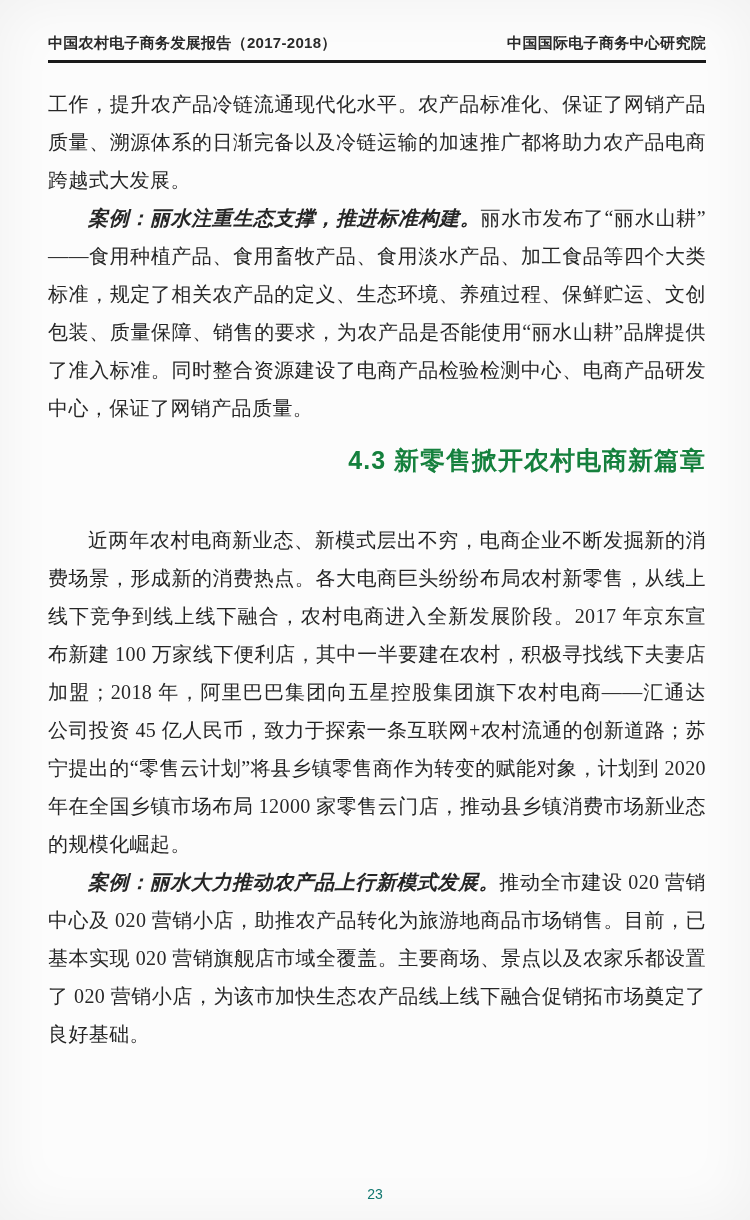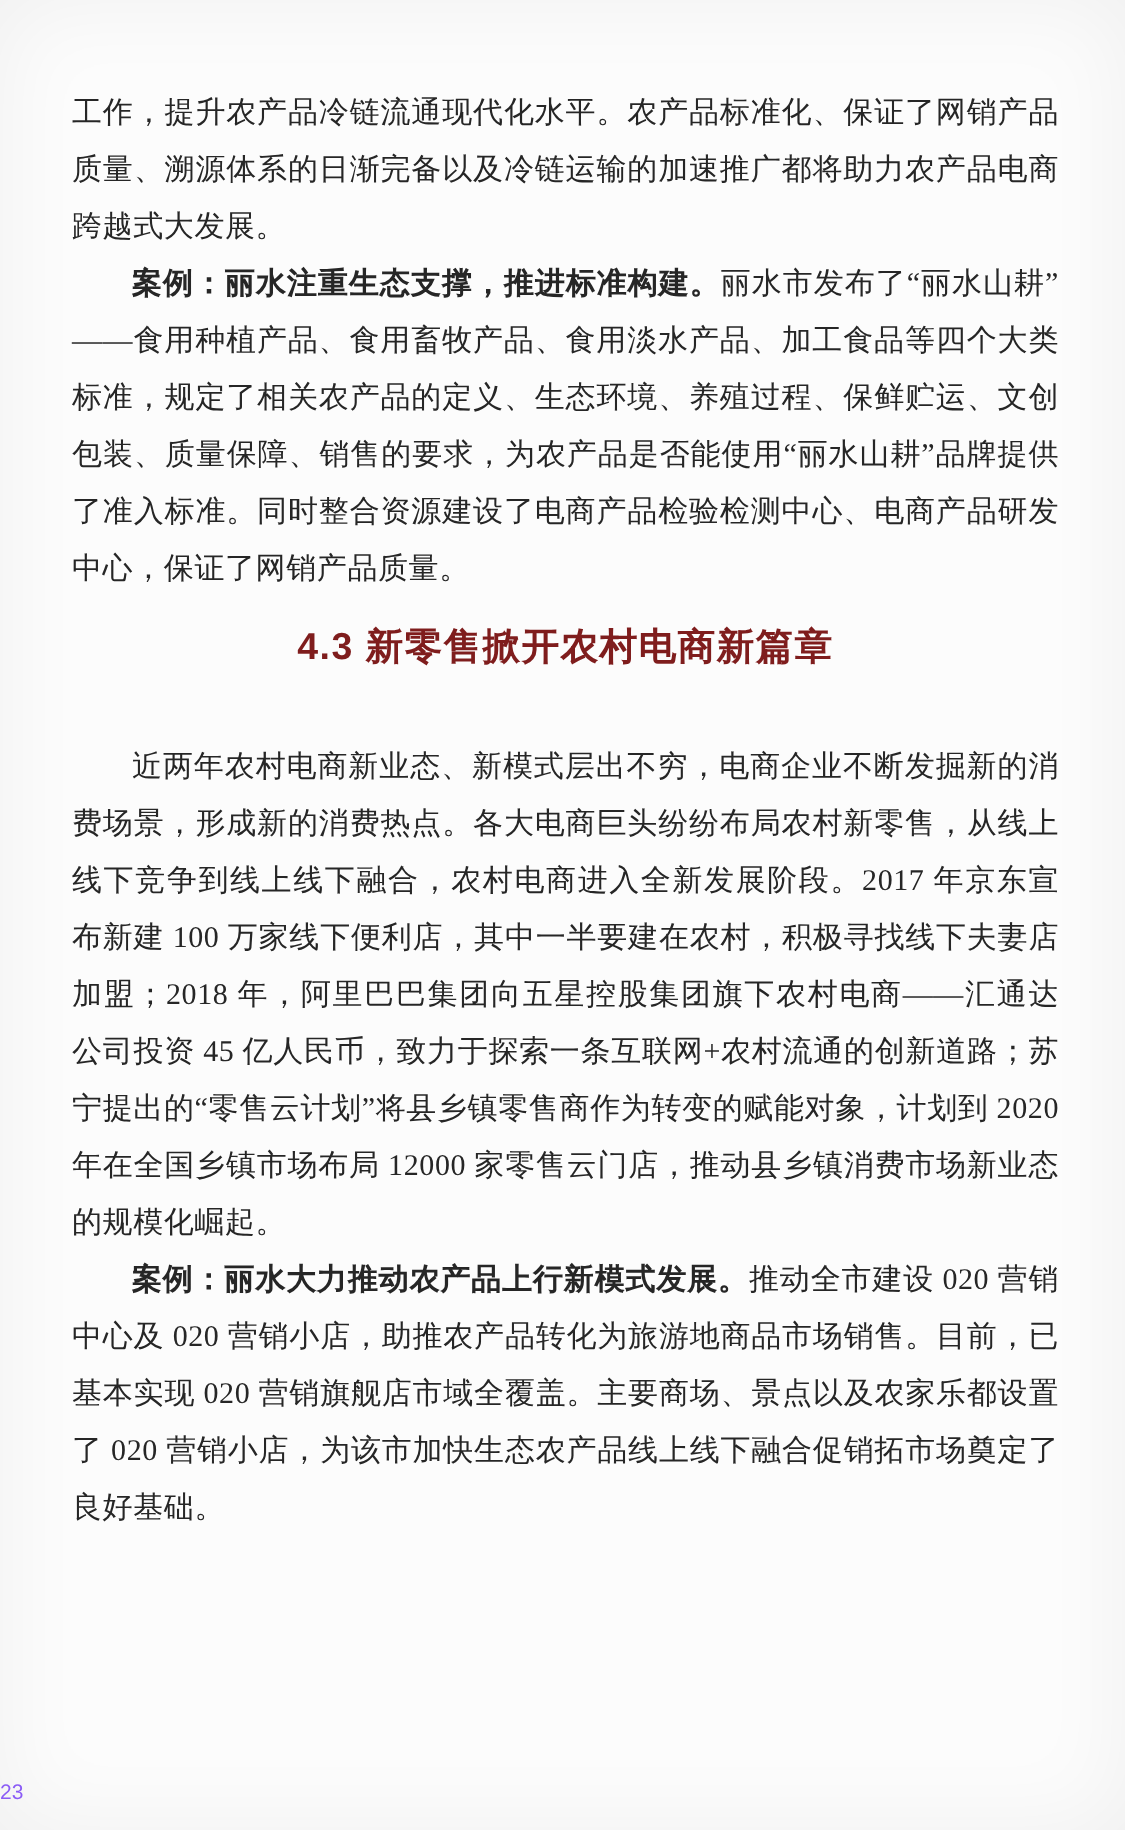--- a/index.html
+++ b/index.html
@@ -32,46 +32,51 @@
   .content {
     margin-top: 22px;
     font-size: 20px;
     line-height: 38px;
     text-align: justify;
     letter-spacing: 0.4px;
     color: #262626;
   }
   .content p { margin: 0; }
   .indent { text-indent: 2em; }
-  .case-lead { font-weight: bold; }
+  .case-lead { font-weight: bold; font-style: italic; }
   .case-text { font-weight: normal; }
   h2.section-heading {
     font-family: "Liberation Sans", sans-serif;
     font-size: 25px;
     line-height: 34px;
     font-weight: bold;
-    color: #7f1d1d;
+    color: #15803d;
     margin: 16px 0 44px 0;
     letter-spacing: 1px;
-    text-align: center;
+    text-align: right;
   }
   .page-footer {
     position: absolute;
     left: 0; bottom: 18px;
     width: 100%;
+    text-align: center;
     font-family: "Liberation Sans", sans-serif;
     font-size: 14px;
-    color: #8b5cf6;
+    color: #0f766e;
   }
 </style>
 </head>
 <body>
 
 <div class="page">
 
+  <header class="page-header">
+    <span>中国农村电子商务发展报告（2017-2018）</span>
+    <span>中国国际电子商务中心研究院</span>
+  </header>
 
   <main class="content">
 
     <p>工作，提升农产品冷链流通现代化水平。农产品标准化、保证了网销产品质量、溯源体系的日渐完备以及冷链运输的加速推广都将助力农产品电商跨越式大发展。</p>
 
     <p class="indent">
       <span class="case-lead">案例：丽水注重生态支撑，推进标准构建。</span><span class="case-text">丽水市发布了“丽水山耕”——食用种植产品、食用畜牧产品、食用淡水产品、加工食品等四个大类标准，规定了相关农产品的定义、生态环境、养殖过程、保鲜贮运、文创包装、质量保障、销售的要求，为农产品是否能使用“丽水山耕”品牌提供了准入标准。同时整合资源建设了电商产品检验检测中心、电商产品研发中心，保证了网销产品质量。</span>
     </p>
 
     <h2 class="section-heading">4.3 新零售掀开农村电商新篇章</h2>

